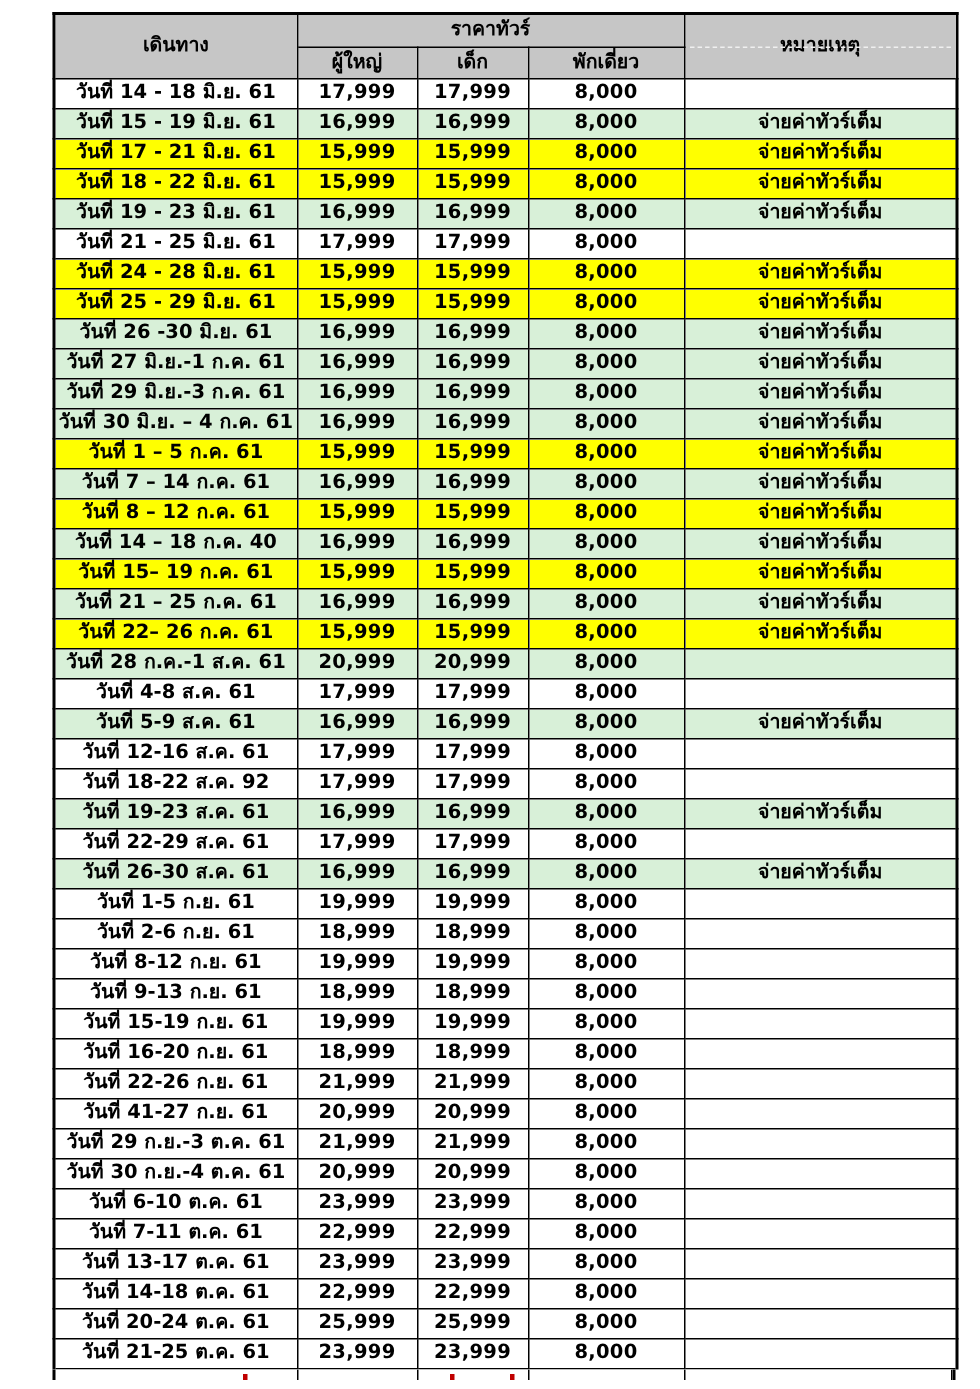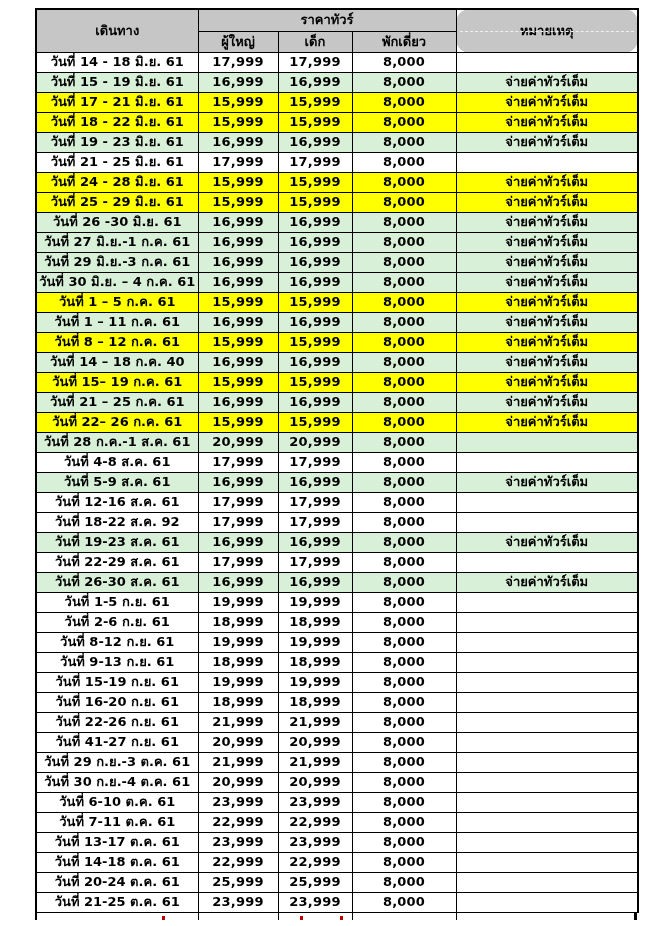--- a/index.html
+++ b/index.html
@@ -43,21 +43,21 @@
     white-space: nowrap;
     overflow: hidden;
     height: 19px;
   }
   .price-table thead th {
     background: var(--header-bg);
     font-size: 13px;
   }
   .price-table thead tr.h-row-1 th { height: 21px; }
   .price-table thead tr.h-row-2 th { height: 20px; }
-  .price-table th.notes-h { position: relative; border-radius: 14px; }
+  .price-table th.notes-h { position: relative; }
   .price-table th.notes-h .dash-divider {
     position: absolute;
     left: 3px; right: 3px; top: 21px;
     border-top: 1px dashed #f0f0f0;
   }
   tr.bg-white  td { background: #ffffff; }
   tr.bg-green  td { background: var(--row-green); }
   tr.bg-yellow td { background: var(--row-yellow); }
   td.c-date   { font-size: 13px; }
   td.c-num    { font-size: 13px; letter-spacing: 0.2px; }
@@ -197,21 +197,21 @@
           <td class="c-date">จ่ายค่าทัวร์เต็ม</td>
         </tr>
         <tr class="bg-yellow">
           <td class="c-date">วันที่ 1 – 5 ก.ค. 61</td>
           <td class="c-num">15,999</td>
           <td class="c-num">15,999</td>
           <td class="c-num">8,000</td>
           <td class="c-date">จ่ายค่าทัวร์เต็ม</td>
         </tr>
         <tr class="bg-green">
-          <td class="c-date">วันที่ 1 – 11 ก.ค. 61</td>
+          <td class="c-date">วันที่ 7 – 14 ก.ค. 61</td>
           <td class="c-num">16,999</td>
           <td class="c-num">16,999</td>
           <td class="c-num">8,000</td>
           <td class="c-date">จ่ายค่าทัวร์เต็ม</td>
         </tr>
         <tr class="bg-yellow">
           <td class="c-date">วันที่ 8 – 12 ก.ค. 61</td>
           <td class="c-num">15,999</td>
           <td class="c-num">15,999</td>
           <td class="c-num">8,000</td>

